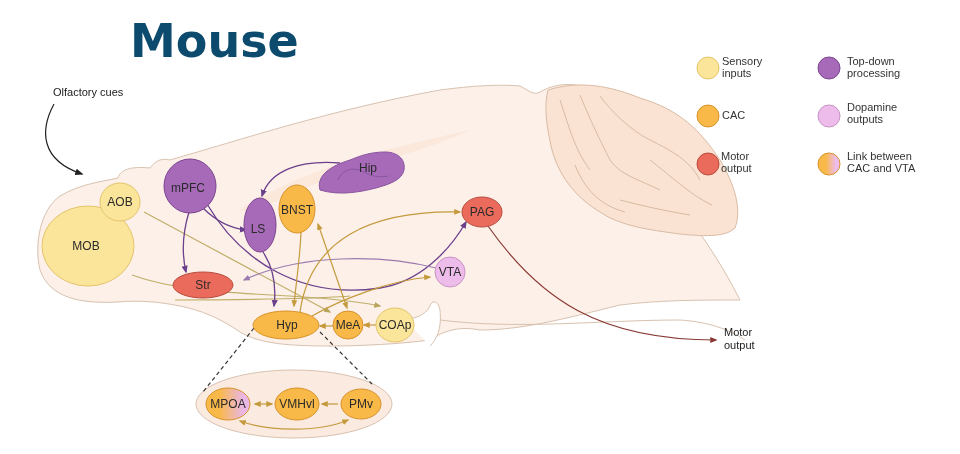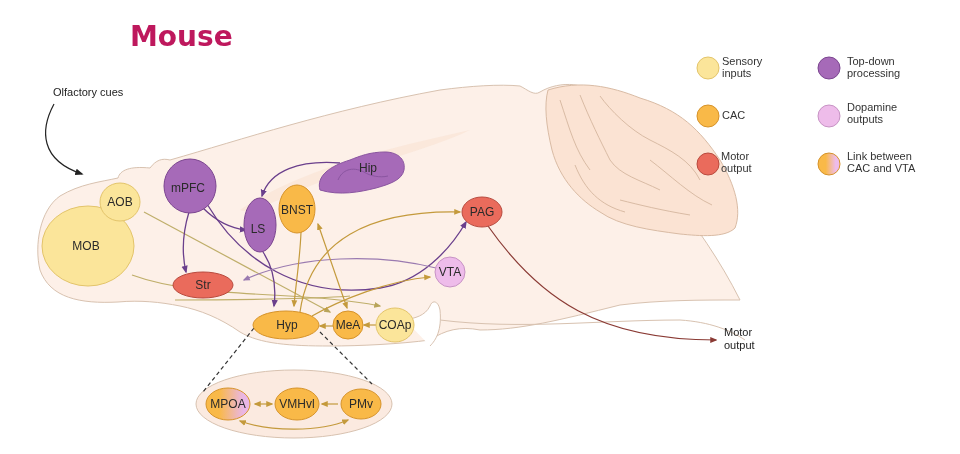--- a/index.html
+++ b/index.html
@@ -1,18 +1,18 @@
 <!DOCTYPE html>
 <html><head>
 <meta charset="utf-8">
 <style>
   html, body { margin:0; padding:0; background:#ffffff; }
   body { width:960px; height:454px; position:relative; overflow:hidden; font-family:"Liberation Sans", sans-serif; }
   #diagram { position:absolute; left:0; top:0; }
-  .title { position:absolute; left:130px; top:20px; font-family:"DejaVu Sans", sans-serif; font-weight:bold; font-size:28px; color:#be185d; letter-spacing:0px; }
+  .title { position:absolute; left:130px; top:14px; font-family:"DejaVu Sans", sans-serif; font-weight:bold; font-size:46px; color:#0c4a6e; letter-spacing:0px; }
   .node-label { font-family:"Liberation Sans", sans-serif; font-size:12px; fill:#2a2a2a; text-anchor:middle; dominant-baseline:central; }
   .annot { font-family:"Liberation Sans", sans-serif; font-size:11px; fill:#222; }
   .legend-label { font-family:"Liberation Sans", sans-serif; font-size:11px; fill:#333; }
 </style>
 </head>
 <body>
 
 <div class="title">Mouse</div>
 
 <svg id="diagram" width="960" height="454" viewBox="0 0 960 454">

